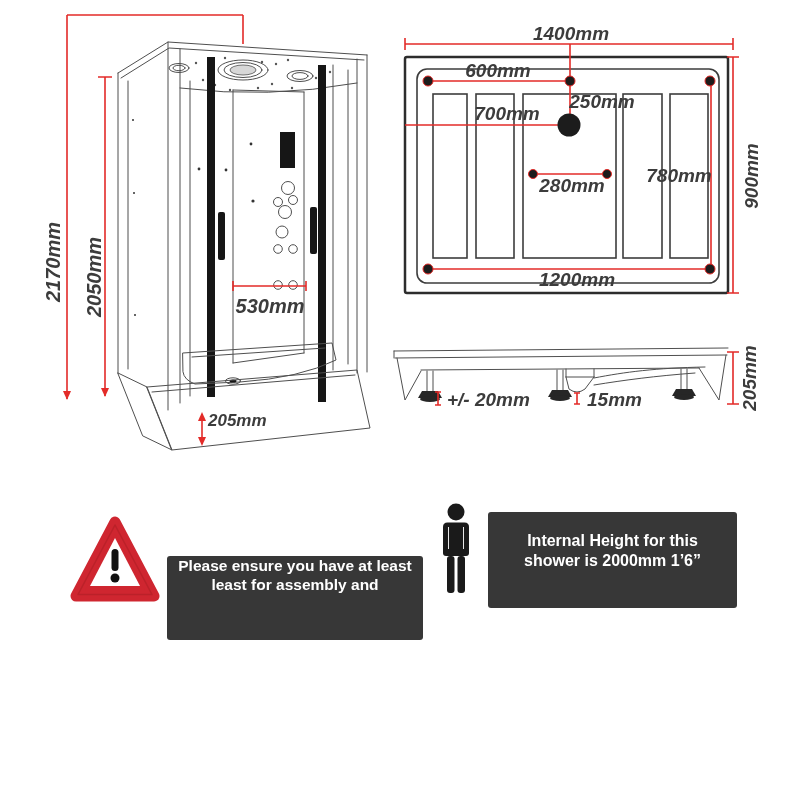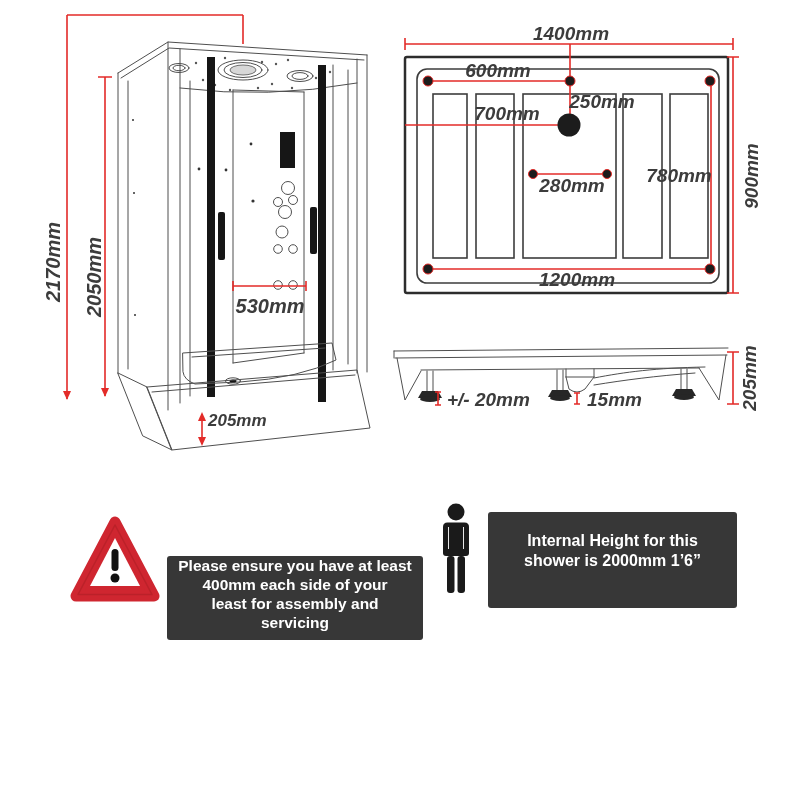--- a/index.html
+++ b/index.html
@@ -265,23 +265,21 @@
   <svg class="icon-abs" style="left:70px;top:512px;" width="90" height="96" viewBox="0 0 90 96">
     <polygon points="45,10 84,84 6,84" fill="#cf2630" stroke="#cf2630" stroke-width="11" stroke-linejoin="round"></polygon>
     <polygon points="45,13 82,82.5 8,82.5" fill="none" stroke="#a81b22" stroke-width="1.5" stroke-linejoin="round" opacity="0.5"></polygon>
     <polygon points="45,26 70,74 20,74" fill="#ffffff"></polygon>
     <rect x="41.5" y="37" width="7" height="22" rx="3.5" fill="#111111"></rect>
     <circle cx="45" cy="66" r="4.5" fill="#111111"></circle>
   </svg>
 
   <div class="notice-panel panel-clearance">
     <div>Please ensure you have at least</div>
-    <div>400mm each side of your</div>
     <div>least for assembly and</div>
-    <div>servicing</div>
   </div>
 
   <svg class="icon-abs" style="left:438px;top:502px;" width="38" height="93" viewBox="0 0 38 93">
     <g fill="#1a1a1a">
       <circle cx="18" cy="10" r="8.5"></circle>
       <path d="M5,25 Q5,20.5 9.5,20.5 L26.5,20.5 Q31,20.5 31,25 L31,51 Q31,54 28,54 L8,54 Q5,54 5,51 Z"></path>
       <rect x="9" y="54" width="7.5" height="37" rx="3"></rect>
       <rect x="19.5" y="54" width="7.5" height="37" rx="3"></rect>
     </g>
     <path d="M10.5,25 V47 M25.5,25 V47" stroke="#ffffff" stroke-width="1" opacity="0.9"></path>

